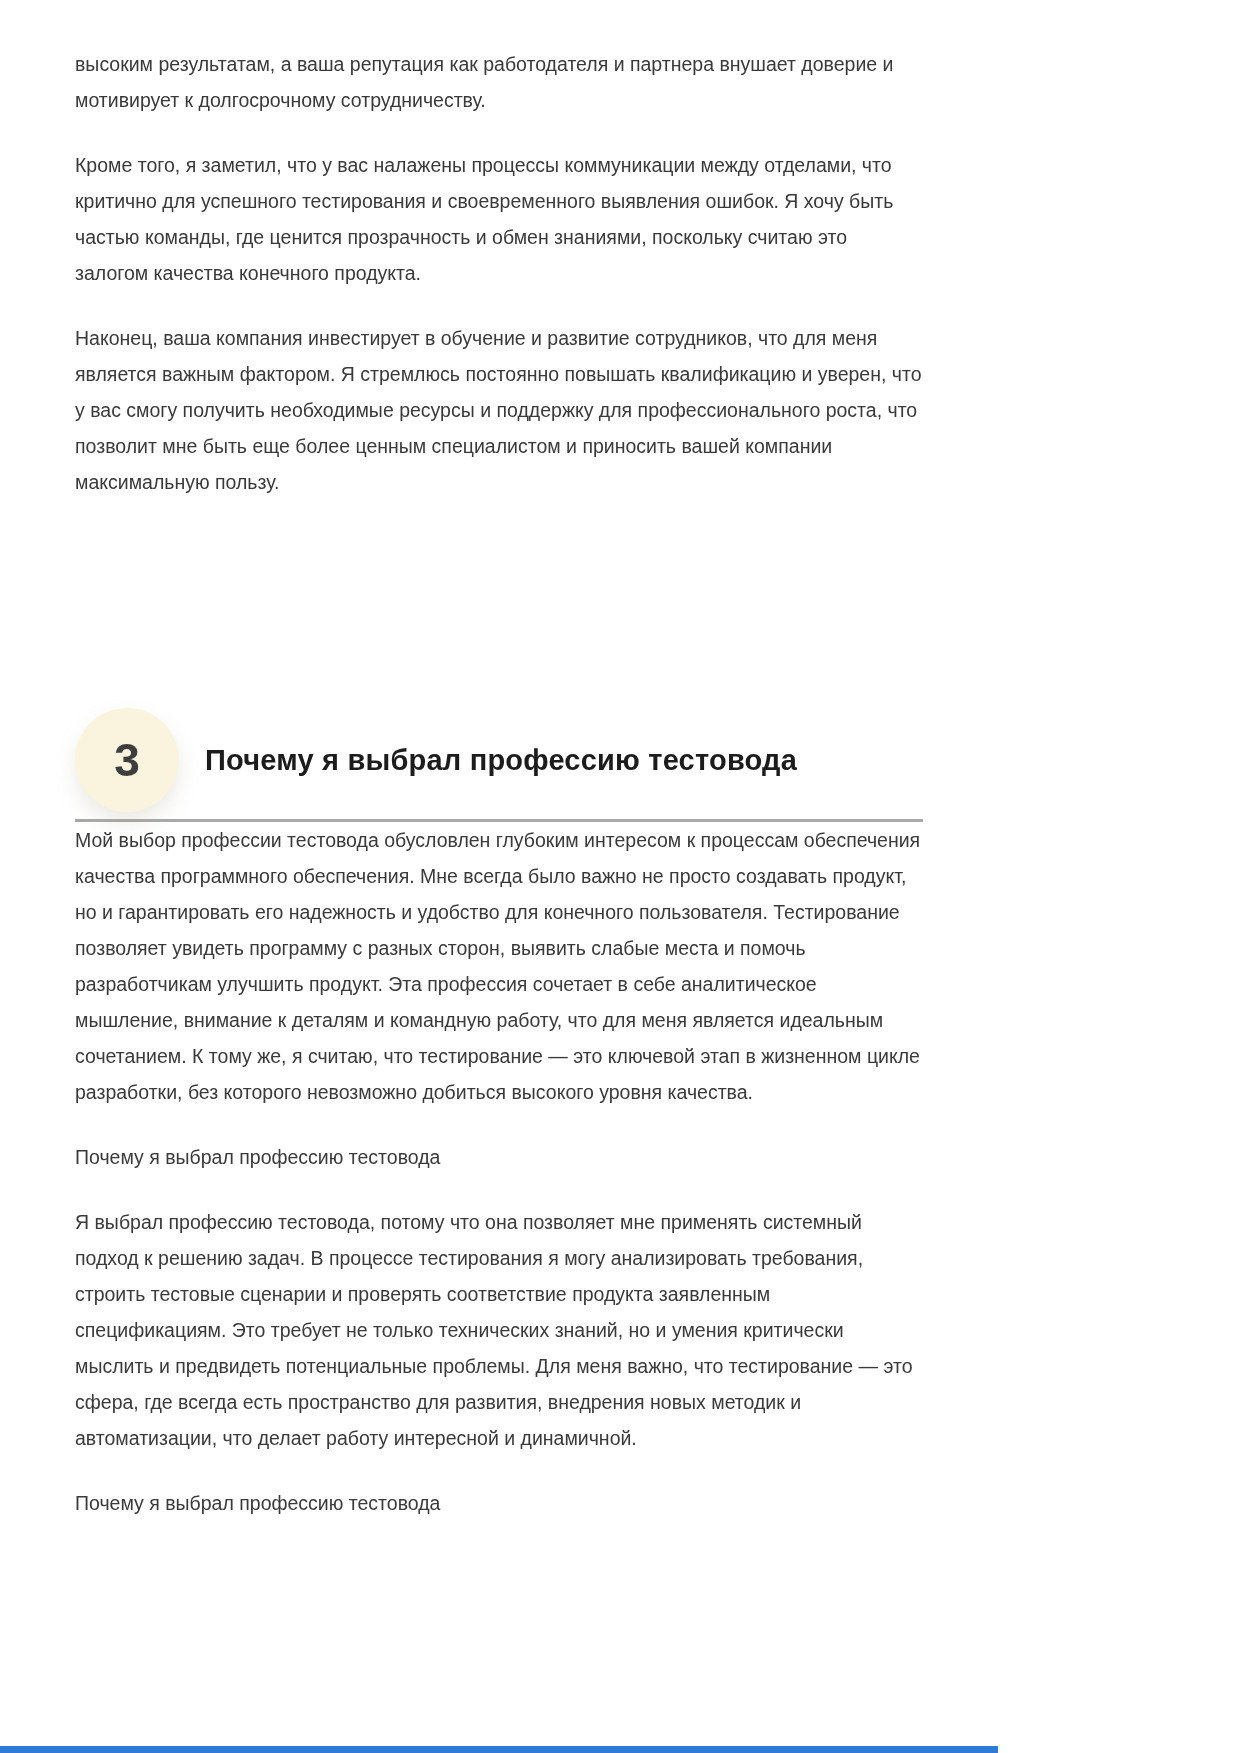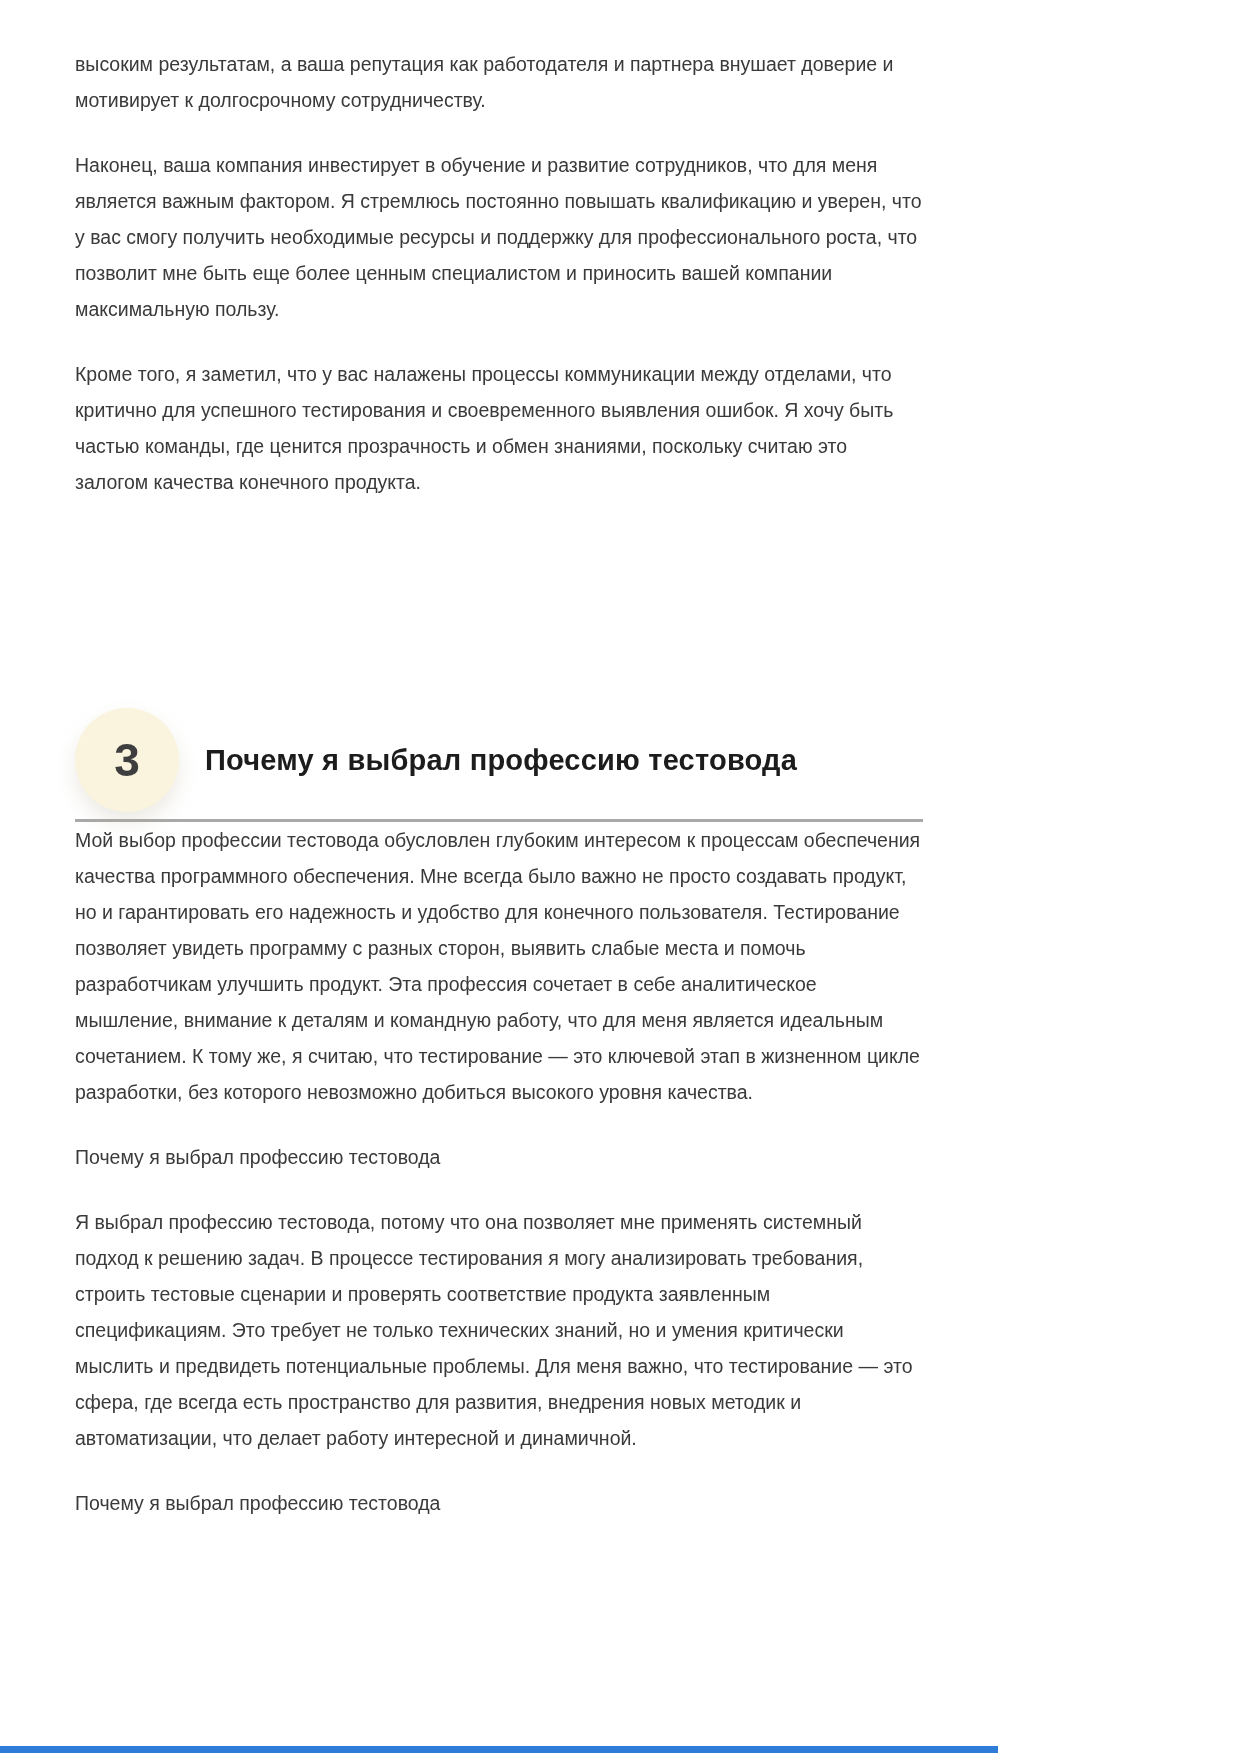--- a/index.html
+++ b/index.html
@@ -69,22 +69,22 @@
     background:#2e7bd8;
   }
 </style>
 </head>
 <body>
 
 <main class="page">
 
   <section>
     <p class="para">высоким результатам, а ваша репутация как работодателя и партнера внушает доверие и мотивирует к долгосрочному сотрудничеству.</p>
+    <p class="para">Кроме того, я заметил, что у вас налажены процессы коммуникации между отделами, что критично для успешного тестирования и своевременного выявления ошибок. Я хочу быть частью команды, где ценится прозрачность и обмен знаниями, поскольку считаю это залогом качества конечного продукта.</p>
     <p class="para">Наконец, ваша компания инвестирует в обучение и развитие сотрудников, что для меня является важным фактором. Я стремлюсь постоянно повышать квалификацию и уверен, что у вас смогу получить необходимые ресурсы и поддержку для профессионального роста, что позволит мне быть еще более ценным специалистом и приносить вашей компании максимальную пользу.</p>
-    <p class="para">Кроме того, я заметил, что у вас налажены процессы коммуникации между отделами, что критично для успешного тестирования и своевременного выявления ошибок. Я хочу быть частью команды, где ценится прозрачность и обмен знаниями, поскольку считаю это залогом качества конечного продукта.</p>
   </section>
 
   <header class="section-header">
     <div class="section-badge">3</div>
     <h2 class="section-title">Почему я выбрал профессию тестовода</h2>
   </header>
 
   <hr class="divider">
 
   <section>

